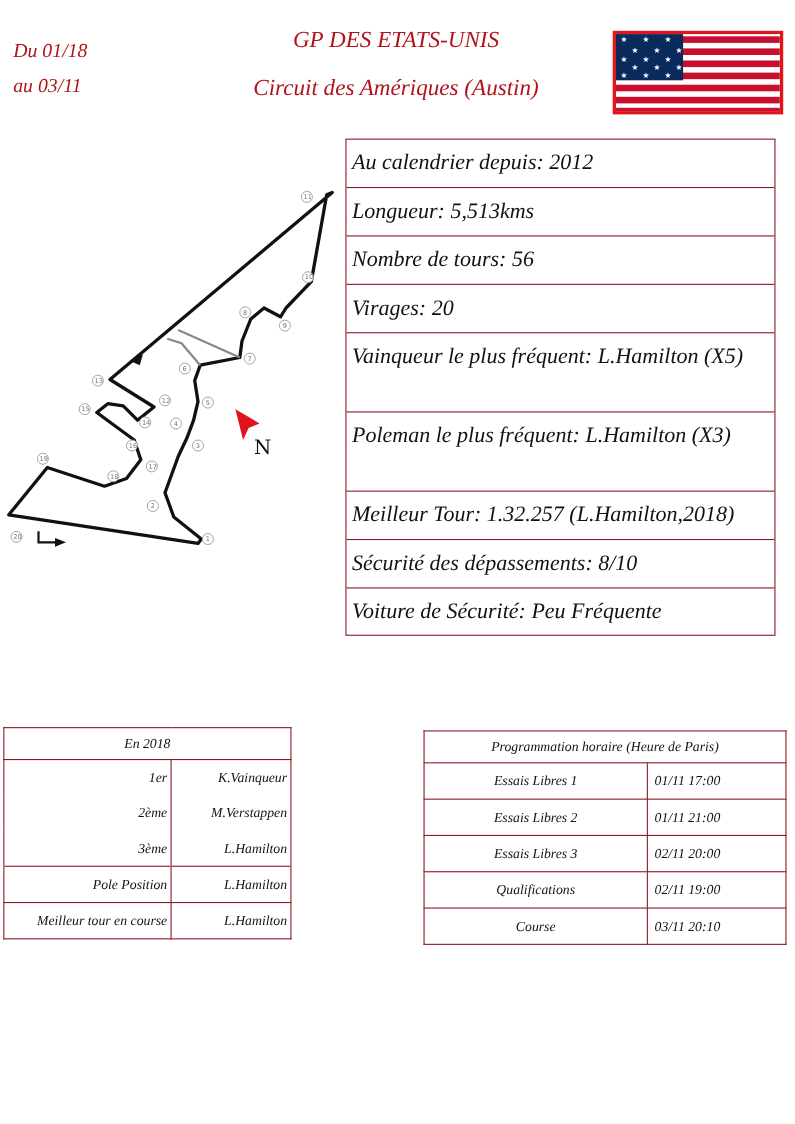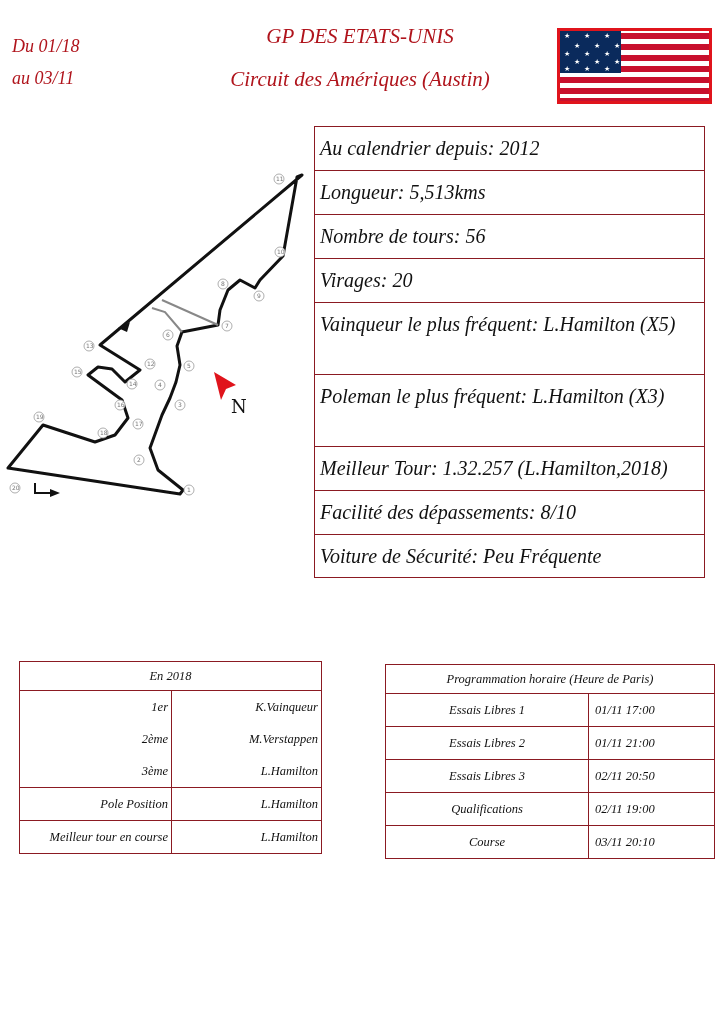--- a/index.html
+++ b/index.html
@@ -12,21 +12,21 @@
   .flag .stripe { position: absolute; left: 0; width: 100%; height: 5.5px; background: #c8102e; }
   .flag .canton { position: absolute; left: 0; top: 0; width: 61px; height: 42px; background: #0a2a5c; }
   .flag .star { position: absolute; color: #fff; font-size: 7px; font-style: normal; line-height: 7px; }
 
   .info { left: 314px; top: 126px; width: 391px; border: 1px solid #8b1a22; box-sizing: border-box; }
   .info .row { border-bottom: 1px solid #8b1a22; box-sizing: border-box; padding: 10px 0 0 5px; font-size: 20px; font-family: "Liberation Serif", serif; }
   .info .row:last-child { border-bottom: none; }
 
   table.t { border-collapse: collapse; font-family: "Liberation Serif", serif; font-size: 12.5px; }
   table.t td { border: 1px solid #8b1a22; padding: 0 3px; }
-  .left-tbl { left: 19px; top: 661px; width: 303px; font-style: italic; }
+  .left-tbl { left: 3px; top: 661px; width: 262px; font-style: italic; }
   .left-tbl td.h { text-align: center; height: 28px; }
   .left-tbl td.l { text-align: right; width: 145px; }
   .left-tbl td.r { text-align: right; }
   .left-tbl tr.sub td { border-top: none; border-bottom: none; height: 32px; }
   .right-tbl { left: 385px; top: 664px; width: 330px; }
   .right-tbl td { height: 32px; font-style: italic; }
   .right-tbl td.h { text-align: center; height: 28px; }
   .right-tbl td.l { text-align: center; width: 196px; }
   .right-tbl td.r { text-align: left; padding-left: 6px; border-left: 1px solid #b8a9aa; }
   .map { left: 0; top: 160px; width: 310px; height: 350px; }
@@ -164,21 +164,21 @@
 </svg>
 
 <div class="abs info">
   <div class="row" style="height:44px"><span>Au calendrier depuis:</span> <span>2012</span></div>
   <div class="row" style="height:44px"><span>Longueur:</span> <span>5,513kms</span></div>
   <div class="row" style="height:44px"><span>Nombre de tours:</span> <span>56</span></div>
   <div class="row" style="height:44px"><span>Virages:</span> <span>20</span></div>
   <div class="row" style="height:72px"><span>Vainqueur le plus fréquent:</span> <span>L.Hamilton (X5)</span></div>
   <div class="row" style="height:72px"><span>Poleman le plus fréquent:</span> <span>L.Hamilton (X3)</span></div>
   <div class="row" style="height:44px"><span>Meilleur Tour:</span> <span> 1.32.257 (L.Hamilton,2018)</span></div>
-  <div class="row" style="height:44px"><span>Facilité des dépassements:</span> <span>8/10</span></div>
+  <div class="row" style="height:44px"><span>Sécurité des dépassements:</span> <span>8/10</span></div>
   <div class="row" style="height:42px"><span>Voiture de Sécurité:</span> <span>Peu Fréquente</span></div>
 </div>
 
 <table class="abs t left-tbl">
   <tbody>
       <tr>
         <td class="h" colspan="2">En 2018</td>
       </tr>
   <tr class="sub">
         <td class="l">1er</td>
@@ -211,21 +211,21 @@
   <tr>
         <td class="l">Essais Libres 1</td>
         <td class="r">01/11 17:00</td>
       </tr>
   <tr>
         <td class="l">Essais Libres 2</td>
         <td class="r">01/11 21:00</td>
       </tr>
   <tr>
         <td class="l">Essais Libres 3</td>
-        <td class="r">02/11 20:50</td>
+        <td class="r">02/11 20:00</td>
       </tr>
   <tr>
         <td class="l">Qualifications</td>
         <td class="r">02/11 19:00</td>
       </tr>
   <tr>
         <td class="l">Course</td>
         <td class="r">03/11 20:10</td>
       </tr>
 </tbody>

